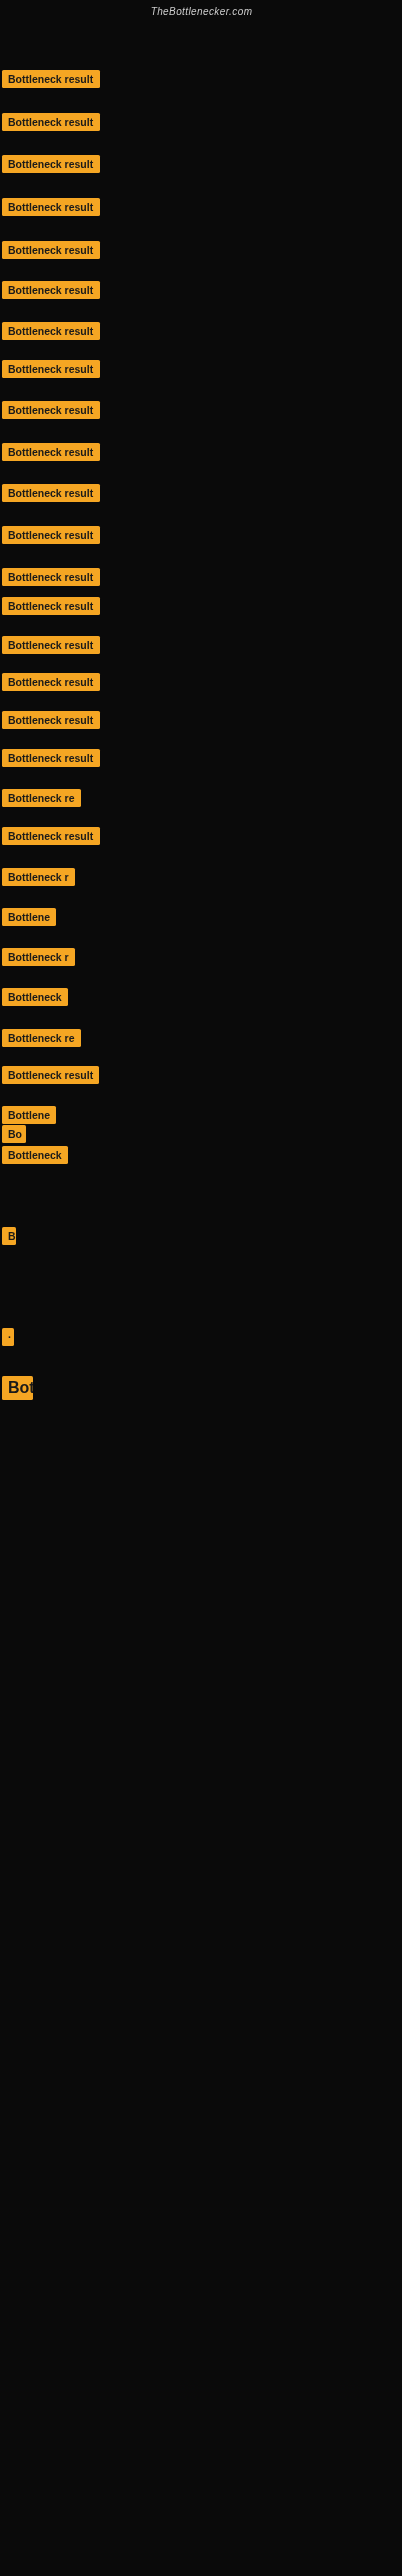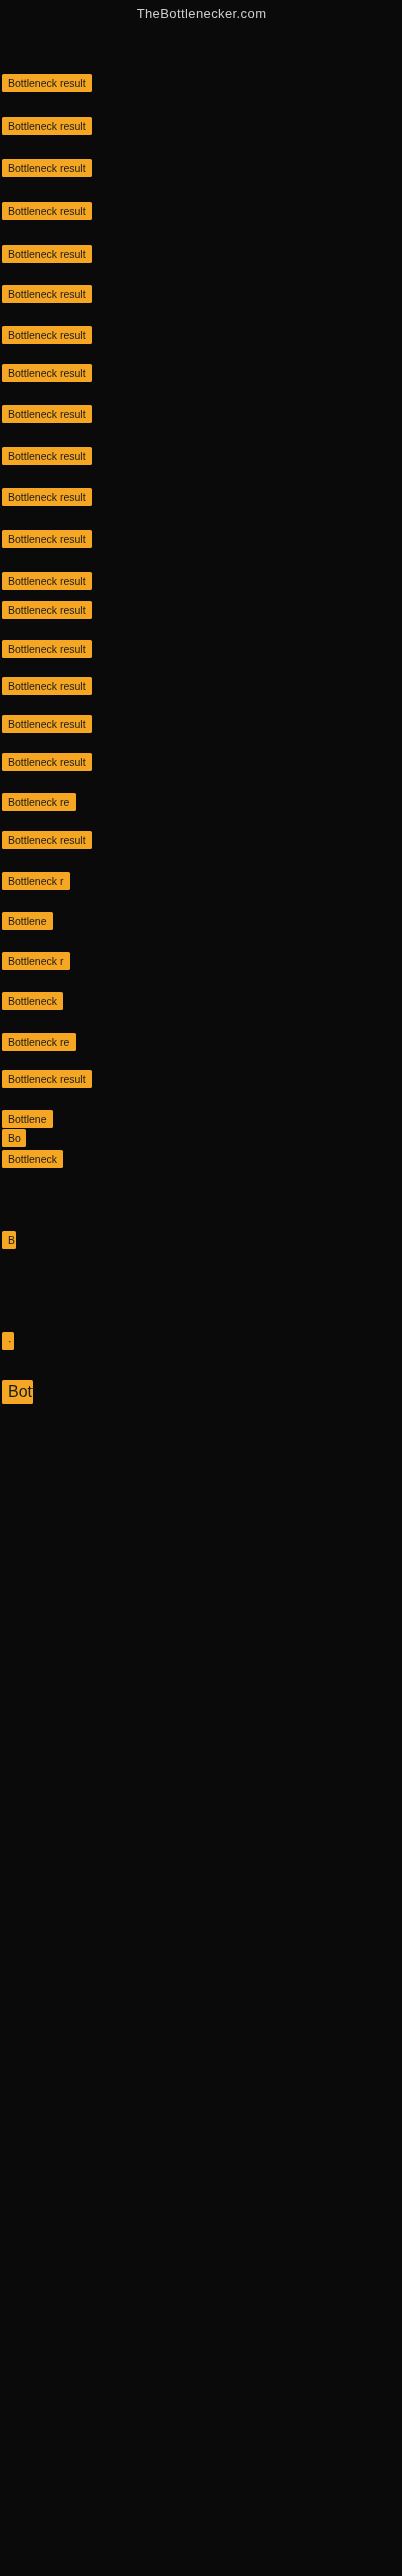--- a/index.html
+++ b/index.html
@@ -12,30 +12,31 @@
       background-color: #0a0a0a;
       width: 403px;
       min-height: 2576px;
       font-family: Arial, sans-serif;
       position: relative;
     }
 
     .site-title {
       text-align: center;
       color: #cccccc;
-      font-size: 13px;
+      font-size: 10px;
       padding: 6.4px 0;
       letter-spacing: 0.4px;
+      font-style: italic;
     }
 
     .bottleneck-label {
       background-color: #f5a623;
       color: #1a1a1a;
       font-size: 10.5px;
-      font-weight: normal;
+      font-weight: bold;
       padding: 3.2px 6.4px;
       display: inline-block;
       border-radius: 1.6px;
       white-space: nowrap;
       overflow: hidden;
     }
 
     .result-item {
       position: absolute;
       left: 0;

